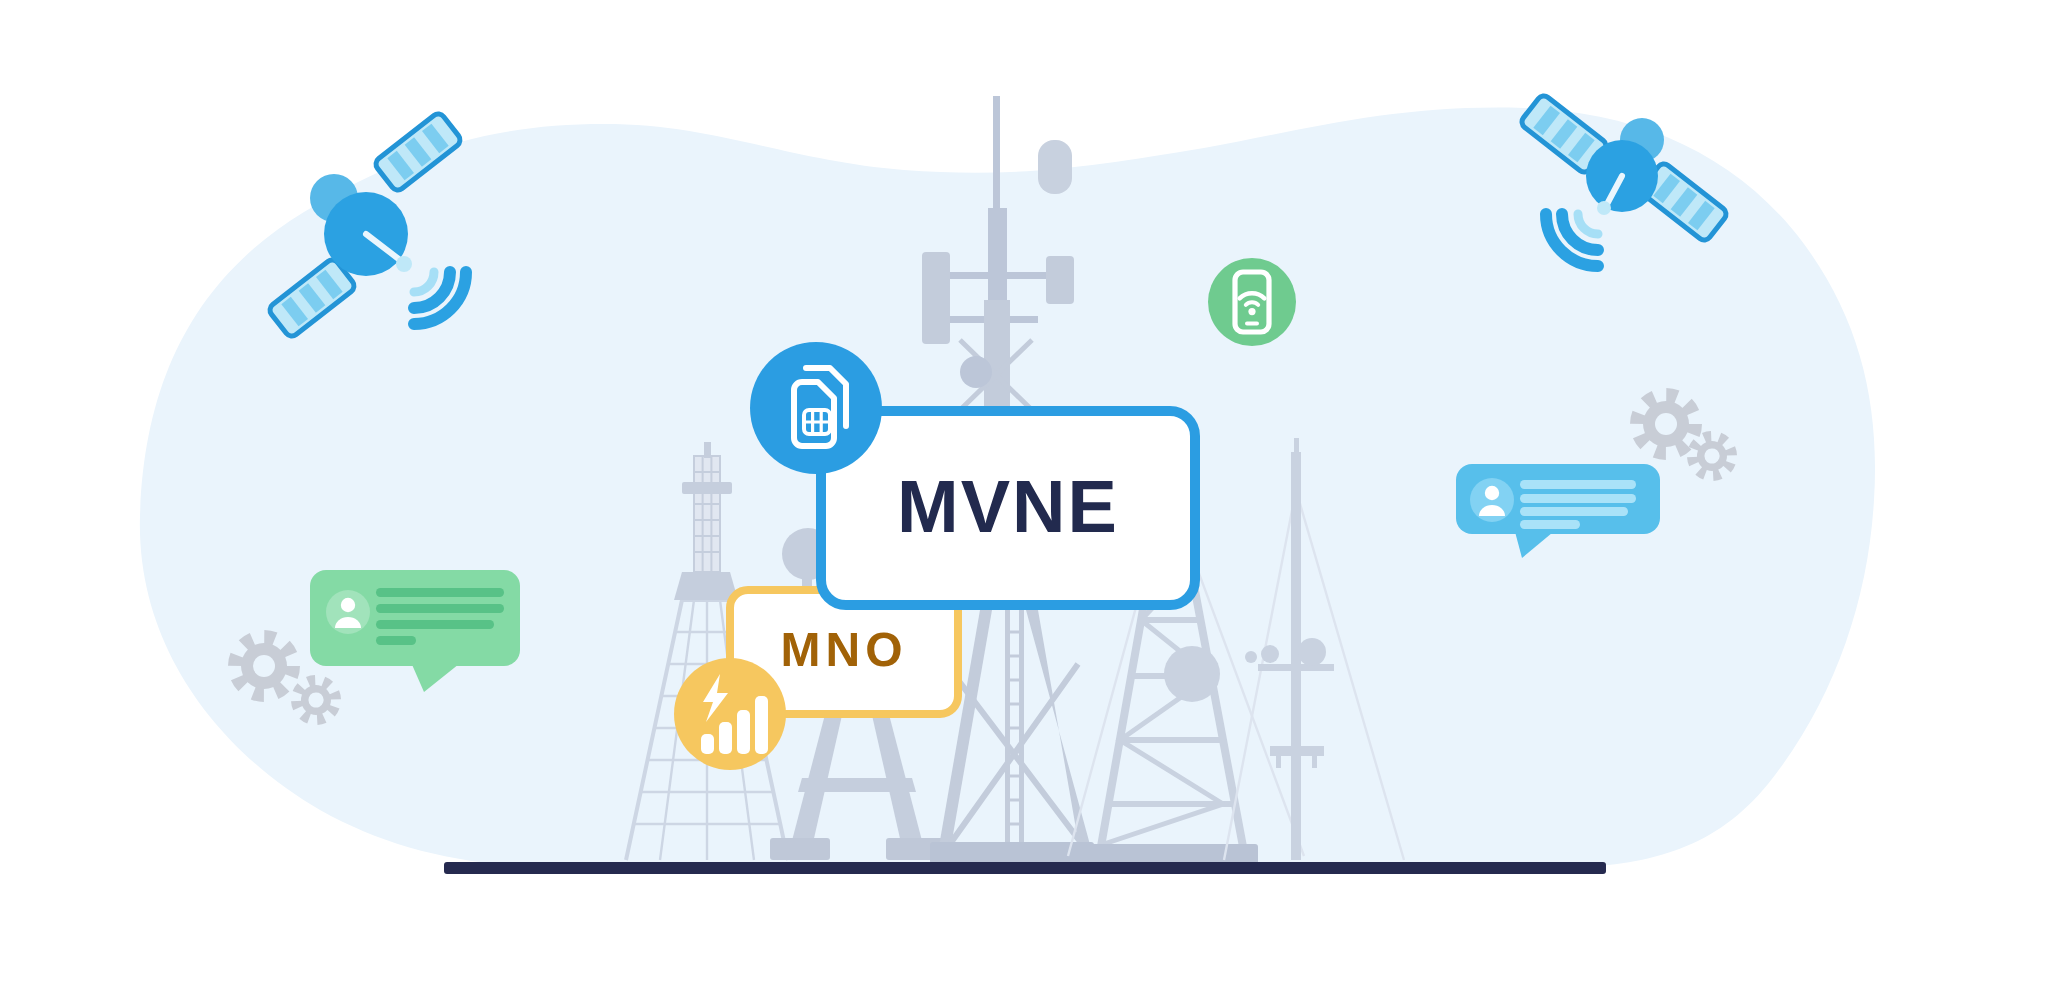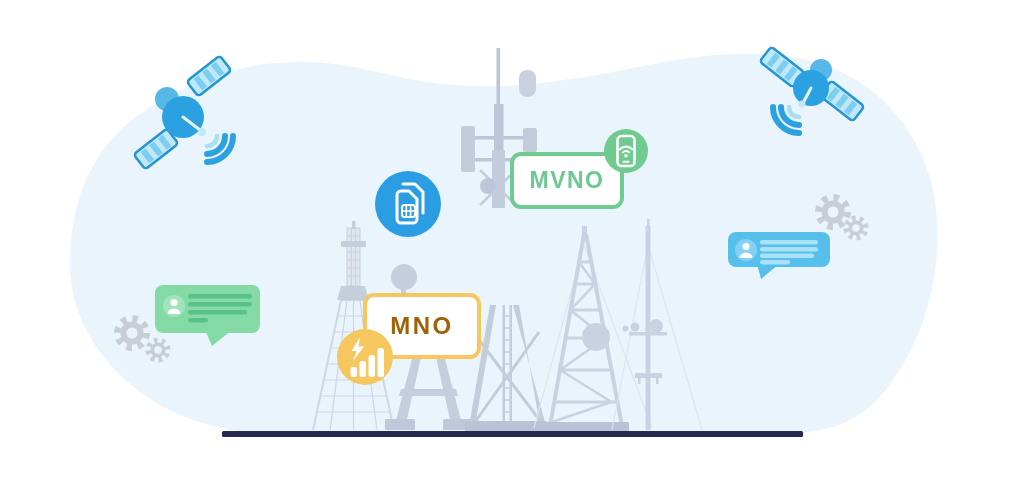--- a/index.html
+++ b/index.html
@@ -214,23 +214,20 @@
     <line x1="811" y1="88" x2="803" y2="103" stroke="#eaf6fd" stroke-width="3" stroke-linecap="round"></line>
     <circle cx="802" cy="104" r="3.5" fill="#bfe8f8"></circle>
     <g fill="none" stroke-linecap="round">
       <path d="M799 117 A10 10 0 0 1 789 107" stroke="#a6dff6" stroke-width="4.5"></path>
       <path d="M799 125 A18 18 0 0 1 781 107" stroke="#2ba1e2" stroke-width="6"></path>
       <path d="M799 133 A26 26 0 0 1 773 107" stroke="#2ba1e2" stroke-width="6"></path>
     </g>
   </g>
 </svg>
 
-<div class="card" id="mvno-card">
-  <span class="lbl">MVNO</span>
-</div>
 <div class="icon-circle" id="mvno-icon">
   <svg width="44" height="44" viewBox="0 0 44 44">
     <rect x="13.5" y="7" width="17" height="30" rx="4" fill="none" stroke="#ffffff" stroke-width="2.6"></rect>
     <path d="M15.8 20.2 A8.8 8.8 0 0 1 28.2 20.2" fill="none" stroke="#ffffff" stroke-width="2.2" stroke-linecap="round"></path>
     <path d="M18.9 23.4 A4.4 4.4 0 0 1 25.1 23.4" fill="none" stroke="#ffffff" stroke-width="2" stroke-linecap="round"></path>
     <circle cx="22" cy="26.8" r="1.8" fill="#ffffff"></circle>
     <line x1="19.5" y1="32.8" x2="24.5" y2="32.8" stroke="#ffffff" stroke-width="2" stroke-linecap="round"></line>
   </svg>
 </div>
 
@@ -240,20 +237,23 @@
 <div class="icon-circle" id="mno-icon">
   <svg width="56" height="56" viewBox="0 0 56 56">
     <path d="M23 8 L14.5 22 H19.5 L16 32 L27 17.5 H21.5 Z" fill="#ffffff"></path>
     <rect x="13.5" y="38" width="6.5" height="10" rx="2.5" fill="#ffffff"></rect>
     <rect x="22.5" y="32" width="6.5" height="16" rx="2.5" fill="#ffffff"></rect>
     <rect x="31.5" y="26" width="6.5" height="22" rx="2.5" fill="#ffffff"></rect>
     <rect x="40.5" y="19" width="6.5" height="29" rx="2.5" fill="#ffffff"></rect>
   </svg>
 </div>
 
+<div class="card" id="mvne-card">
+  <span class="lbl">MVNE</span>
+</div>
 <div class="icon-circle" id="mvne-icon">
   <svg width="66" height="66" viewBox="0 0 66 66">
     <path d="M28 13 H40 L48 21 V42" fill="none" stroke="#ffffff" stroke-width="3" stroke-linejoin="round" stroke-linecap="round"></path>
     <path d="M26 20 H34 L42 28 V48 A4 4 0 0 1 38 52 H26 A4 4 0 0 1 22 48 V24 A4 4 0 0 1 26 20 Z" fill="#2b9de2" stroke="#ffffff" stroke-width="3" stroke-linejoin="round"></path>
     <rect x="27" y="34" width="13" height="12" rx="2.5" fill="none" stroke="#ffffff" stroke-width="2"></rect>
     <path d="M31.3 34 V46 M35.6 34 V46 M27 40 H40" stroke="#ffffff" stroke-width="1.6" fill="none"></path>
   </svg>
 </div>
 
 </div>

